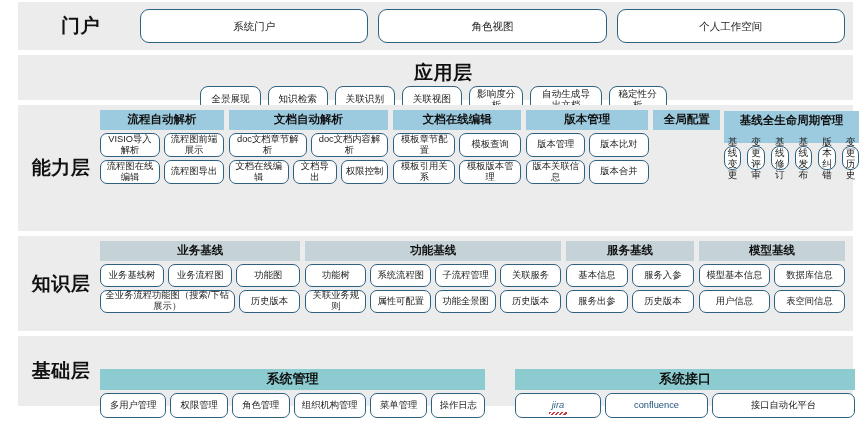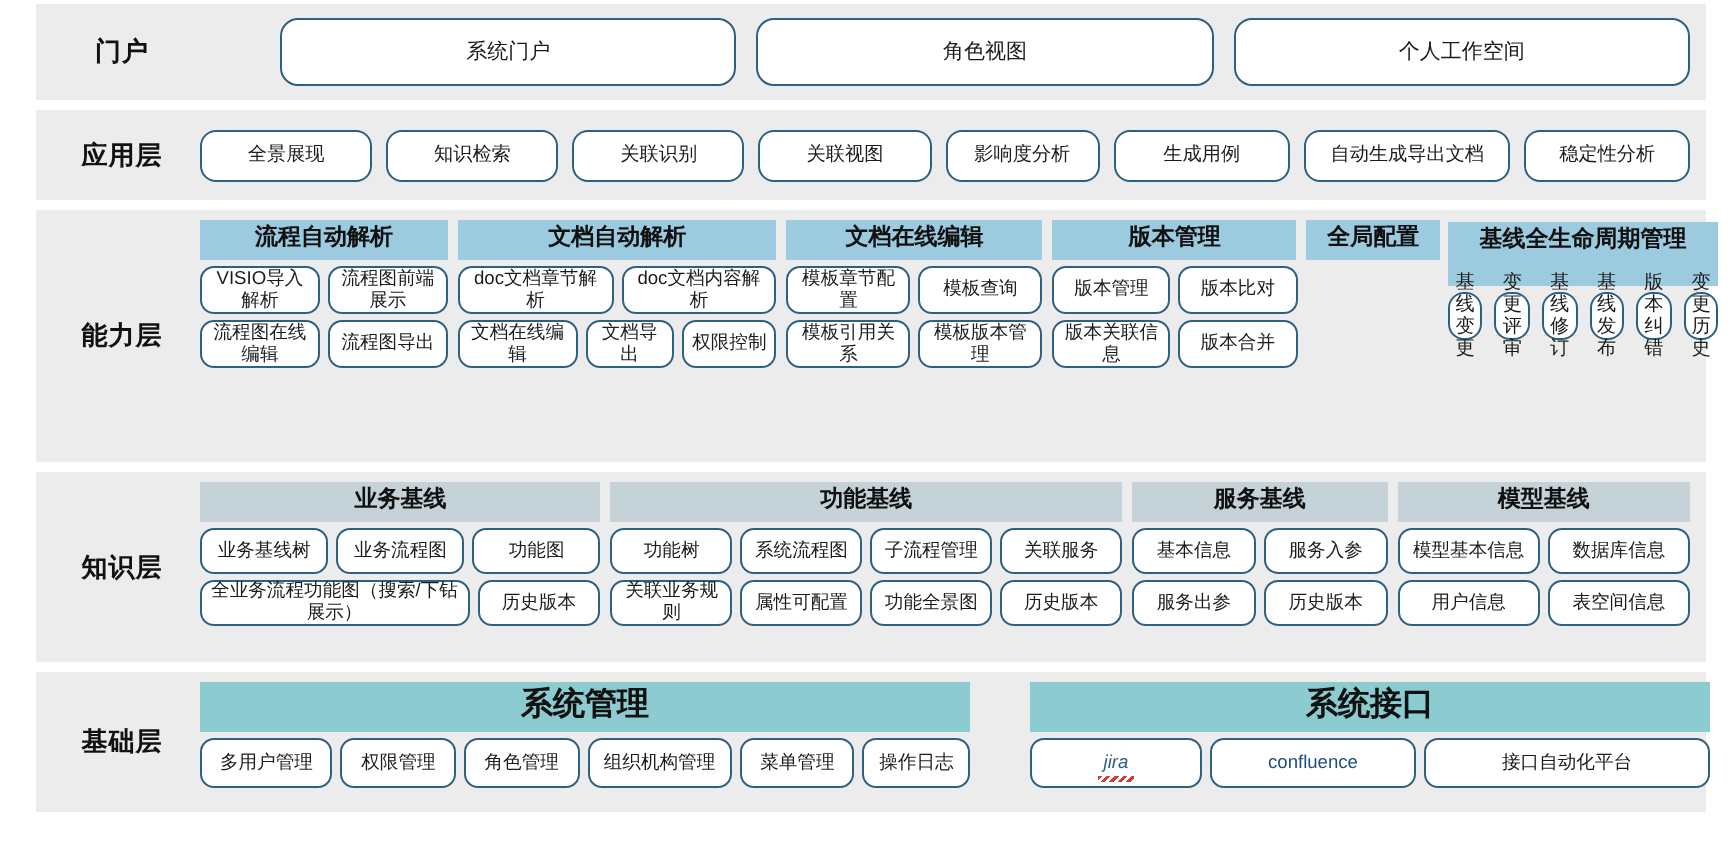--- a/index.html
+++ b/index.html
@@ -21,22 +21,22 @@
   .layer{
     background:#ececec;
     display:flex;
     align-items:center;
     box-sizing:border-box;
     padding:5px 8px 5px 4px;
   }
   .layer-label{
     width:78px;
     min-width:78px;
-    text-align:center;
-    font-size:13px;
+    text-align:right;
+    font-size:19px;
     font-weight:bold;
     letter-spacing:.5px;
     color:#111;
   }
   .layer-body{flex:1;display:flex;}
 
   
   .pill{
     border:1.4px solid #2e6180;
     border-radius:7px;
@@ -53,21 +53,21 @@
   }
 
   
   .portal-row{height:48px;}
   .portal-body{gap:10px;padding-left:40px;}
   .portal-body .pill{
     flex:1;height:34px;font-size:10.5px;border-radius:9px;
   }
 
   
-  .app-row{height:45px;}
+  .app-row{height:45px;flex-direction:column;}
   .app-body{gap:7px;}
   .app-body .pill{height:16px;font-size:9.6px;border-radius:8px;padding:12px 6px;text-align:center;}
 
   
   .cap-row{height:126px;align-items:stretch;}
   .cap-row .layer-label{display:flex;align-items:center;justify-content:center;}
   .cap-body{flex-direction:row;gap:4px;}
   .cap-top{display:flex;gap:5px;flex:0 0 auto;}
   .grp{display:flex;flex-direction:column;gap:3px;}
   .grp-head{
@@ -97,21 +97,21 @@
   .kn-row{height:95px;align-items:stretch;}
   .kn-row .layer-label{display:flex;align-items:center;justify-content:center;}
   .kn-body{gap:5px;}
   .kn-body .grp-head{background:#c5d3d8;}
   .kn-body .grp-line .pill{height:23px;}
 
   
   .base-row{height:70px;align-items:stretch;}
   .base-row .layer-label{display:flex;align-items:center;justify-content:center;}
   .base-body{gap:30px;}
-  .base-body .grp-head{background:#8cccd0;font-size:16px;}
+  .base-body .grp-head{background:#8cccd0;font-size:13px;margin-top:28px;}
   .base-body .grp-line .pill{height:25px;}
   .sysmgmt{flex:0 0 385px;}
   .sysapi{flex:0 0 340px;}
   .jira-pill{color:#2e6180;font-style:italic;position:relative;}
   .jira-pill .squig{
     position:absolute;bottom:2px;left:50%;transform:translateX(-50%);
     width:18px;height:3px;
     background:repeating-linear-gradient(135deg,#d23b3b 0 1.5px,transparent 1.5px 3px);
   }
   .confluence-pill{color:#1c4f7c;}
@@ -131,21 +131,20 @@
   </div>
 
   <div class="layer app-row">
     <div class="layer-label">应用层</div>
     <div class="layer-body app-body">
       <div class="pill" style="flex:1.05">全景展现</div>
       <div class="pill" style="flex:1.05">知识检索</div>
       <div class="pill" style="flex:1.05">关联识别</div>
       <div class="pill" style="flex:1.05">关联视图</div>
       <div class="pill" style="flex:.92">影响度分析</div>
-      <div class="pill" style="flex:1.08">生成用例</div>
       <div class="pill" style="flex:1.3">自动生成导出文档</div>
       <div class="pill" style="flex:1">稳定性分析</div>
     </div>
   </div>
 
   <div class="layer cap-row">
     <div class="layer-label">能力层</div>
     <div class="layer-body cap-body">
 
       <div class="cap-top">

